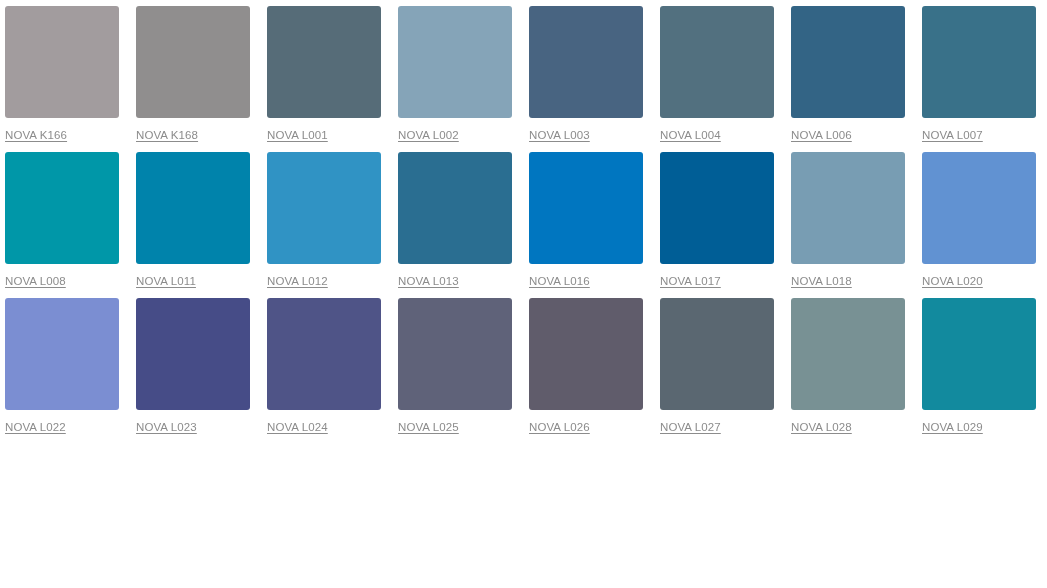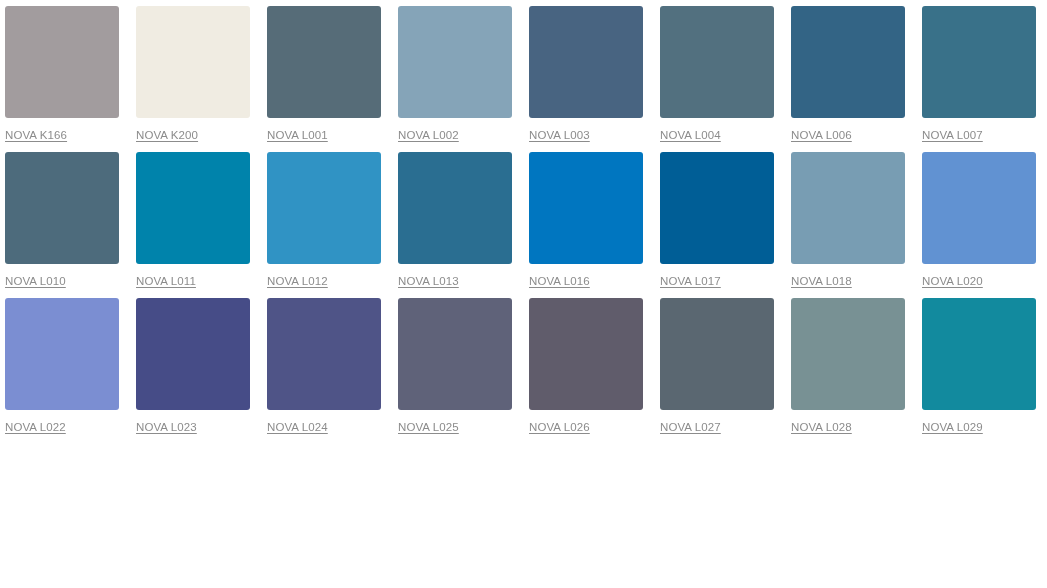--- a/index.html
+++ b/index.html
@@ -45,28 +45,28 @@
     text-underline-offset: 2px;
     cursor: pointer;
     white-space: nowrap;
   }
 </style>
 </head>
 <body>
 
 <main id="swatch-grid">
     <div class="swatch-cell"><span class="swatch-chip" style="background: rgb(162, 156, 158);"></span><a class="swatch-label">NOVA K166</a></div>
-    <div class="swatch-cell"><span class="swatch-chip" style="background: rgb(240, 236, 226);"></span><a class="swatch-label">NOVA K200</a></div>
+    <div class="swatch-cell"><span class="swatch-chip" style="background: rgb(144, 142, 142);"></span><a class="swatch-label">NOVA K168</a></div>
     <div class="swatch-cell"><span class="swatch-chip" style="background: rgb(86, 108, 120);"></span><a class="swatch-label">NOVA L001</a></div>
     <div class="swatch-cell"><span class="swatch-chip" style="background: rgb(133, 164, 184);"></span><a class="swatch-label">NOVA L002</a></div>
     <div class="swatch-cell"><span class="swatch-chip" style="background: rgb(72, 100, 129);"></span><a class="swatch-label">NOVA L003</a></div>
     <div class="swatch-cell"><span class="swatch-chip" style="background: rgb(82, 112, 127);"></span><a class="swatch-label">NOVA L004</a></div>
     <div class="swatch-cell"><span class="swatch-chip" style="background: rgb(51, 100, 133);"></span><a class="swatch-label">NOVA L006</a></div>
     <div class="swatch-cell"><span class="swatch-chip" style="background: rgb(57, 113, 137);"></span><a class="swatch-label">NOVA L007</a></div>
-    <div class="swatch-cell"><span class="swatch-chip" style="background: rgb(77, 107, 124);"></span><a class="swatch-label">NOVA L010</a></div>
+    <div class="swatch-cell"><span class="swatch-chip" style="background: rgb(0, 151, 168);"></span><a class="swatch-label">NOVA L008</a></div>
     <div class="swatch-cell"><span class="swatch-chip" style="background: rgb(0, 131, 171);"></span><a class="swatch-label">NOVA L011</a></div>
     <div class="swatch-cell"><span class="swatch-chip" style="background: rgb(48, 147, 196);"></span><a class="swatch-label">NOVA L012</a></div>
     <div class="swatch-cell"><span class="swatch-chip" style="background: rgb(42, 110, 145);"></span><a class="swatch-label">NOVA L013</a></div>
     <div class="swatch-cell"><span class="swatch-chip" style="background: rgb(0, 118, 192);"></span><a class="swatch-label">NOVA L016</a></div>
     <div class="swatch-cell"><span class="swatch-chip" style="background: rgb(0, 94, 150);"></span><a class="swatch-label">NOVA L017</a></div>
     <div class="swatch-cell"><span class="swatch-chip" style="background: rgb(120, 157, 179);"></span><a class="swatch-label">NOVA L018</a></div>
     <div class="swatch-cell"><span class="swatch-chip" style="background: rgb(97, 146, 210);"></span><a class="swatch-label">NOVA L020</a></div>
     <div class="swatch-cell"><span class="swatch-chip" style="background: rgb(123, 142, 210);"></span><a class="swatch-label">NOVA L022</a></div>
     <div class="swatch-cell"><span class="swatch-chip" style="background: rgb(70, 76, 135);"></span><a class="swatch-label">NOVA L023</a></div>
     <div class="swatch-cell"><span class="swatch-chip" style="background: rgb(79, 84, 135);"></span><a class="swatch-label">NOVA L024</a></div>

